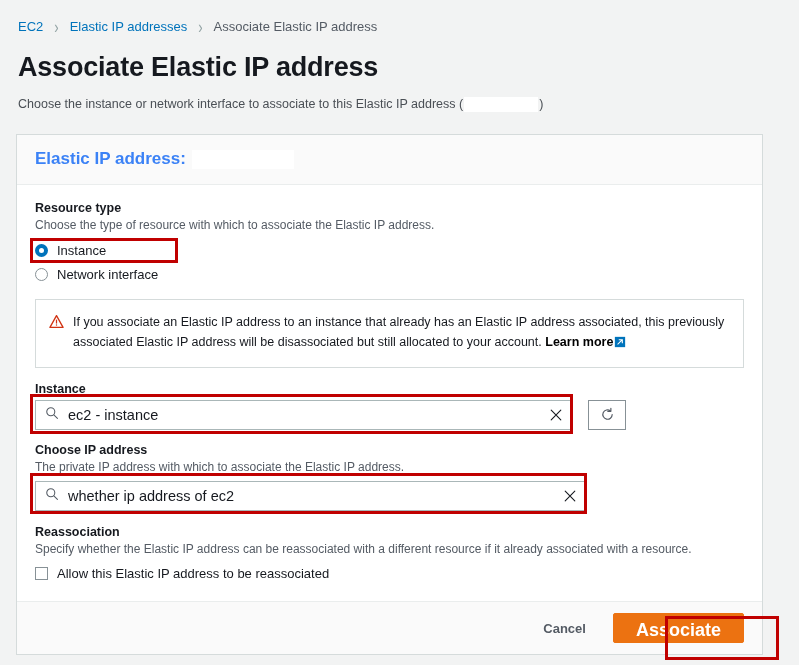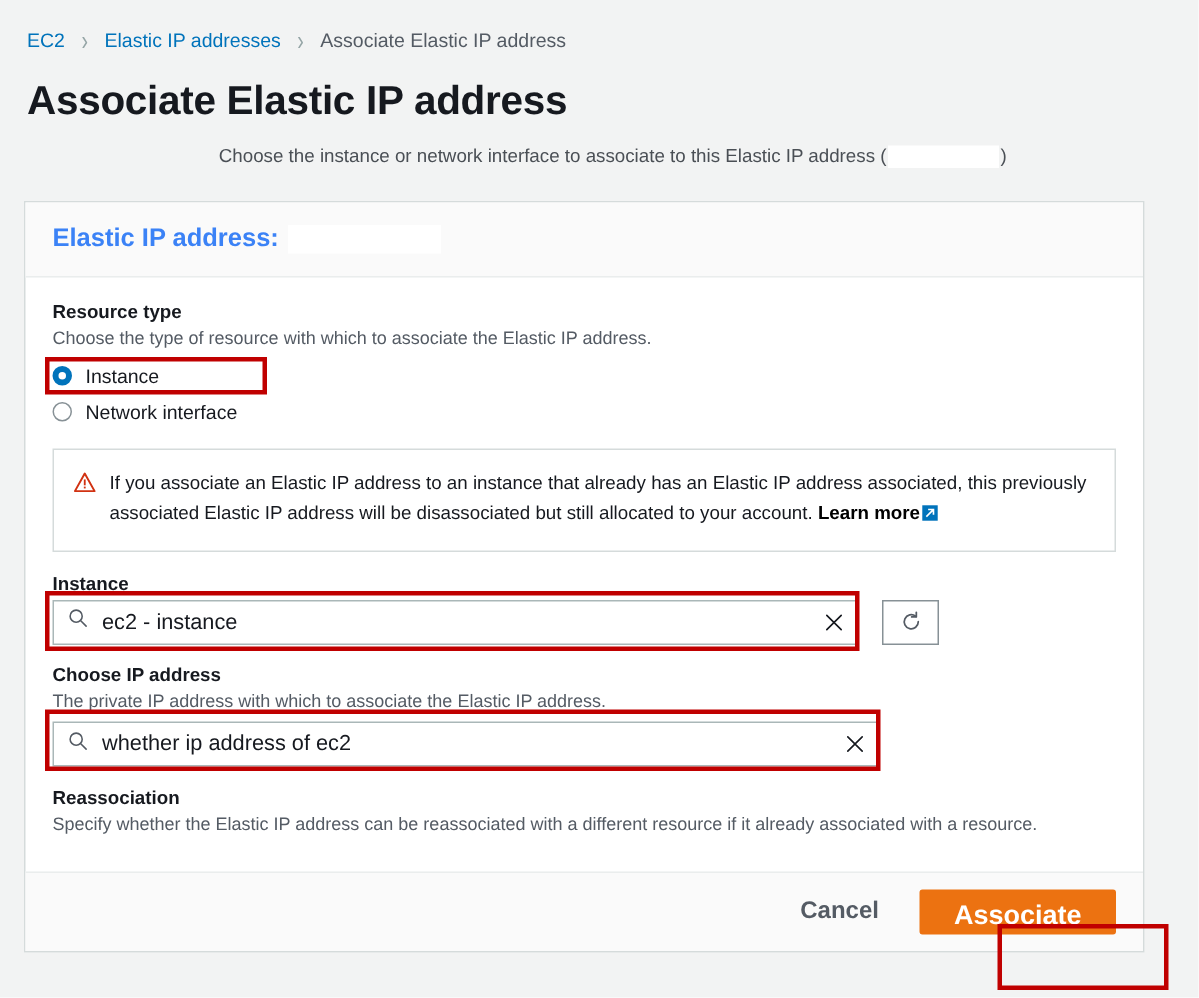--- a/index.html
+++ b/index.html
@@ -52,21 +52,20 @@
     color: #16191f;
     line-height: 1.1;
   }
   .page-subtitle {
     margin: 14px 0 0 18px;
     font-size: 12.5px;
     color: #4a4f55;
     display: flex;
     align-items: center;
     line-height: 1;
-    justify-content: center;
   }
   .redact-inline {
     display: inline-block;
     width: 74px;
     height: 15px;
     background: #ffffff;
     vertical-align: middle;
     margin: 0 1px;
   }
 
@@ -242,21 +241,21 @@
   
   .card-footer {
     border-top: 1px solid #eaeded;
     padding: 11px 18px;
     display: flex;
     align-items: center;
     justify-content: flex-end;
     background: #fafafa;
   }
   .btn-cancel {
-    font-size: 16px;
+    font-size: 13px;
     font-weight: 700;
     color: #545b64;
     background: transparent;
     border: none;
     padding: 6px 10px;
     cursor: pointer;
     font-family: inherit;
   }
   .btn-primary {
     font-size: 18px;
@@ -381,20 +380,24 @@
         <span class="clear-x">
           <svg width="14" height="14" viewBox="0 0 14 14" aria-hidden="true">
             <path d="M2.2 2.2 L11.8 11.8 M11.8 2.2 L2.2 11.8" stroke="#16191f" stroke-width="1.1" stroke-linecap="round"></path>
           </svg>
         </span>
       </div>
     </div>
 
     <div class="field-label" style="margin-top:14px;">Reassociation</div>
     <div class="field-desc">Specify whether the Elastic IP address can be reassociated with a different resource if it already associated with a resource.</div>
+    <div class="check-row">
+      <span class="checkbox"></span>
+      <span class="check-label">Allow this Elastic IP address to be reassociated</span>
+    </div>
 
     <div style="height:14px;"></div>
   </div>
 
   <div class="card-footer">
     <button class="btn-cancel">Cancel</button>
     <button class="btn-primary">Associate</button>
   </div>
 </div>
 

